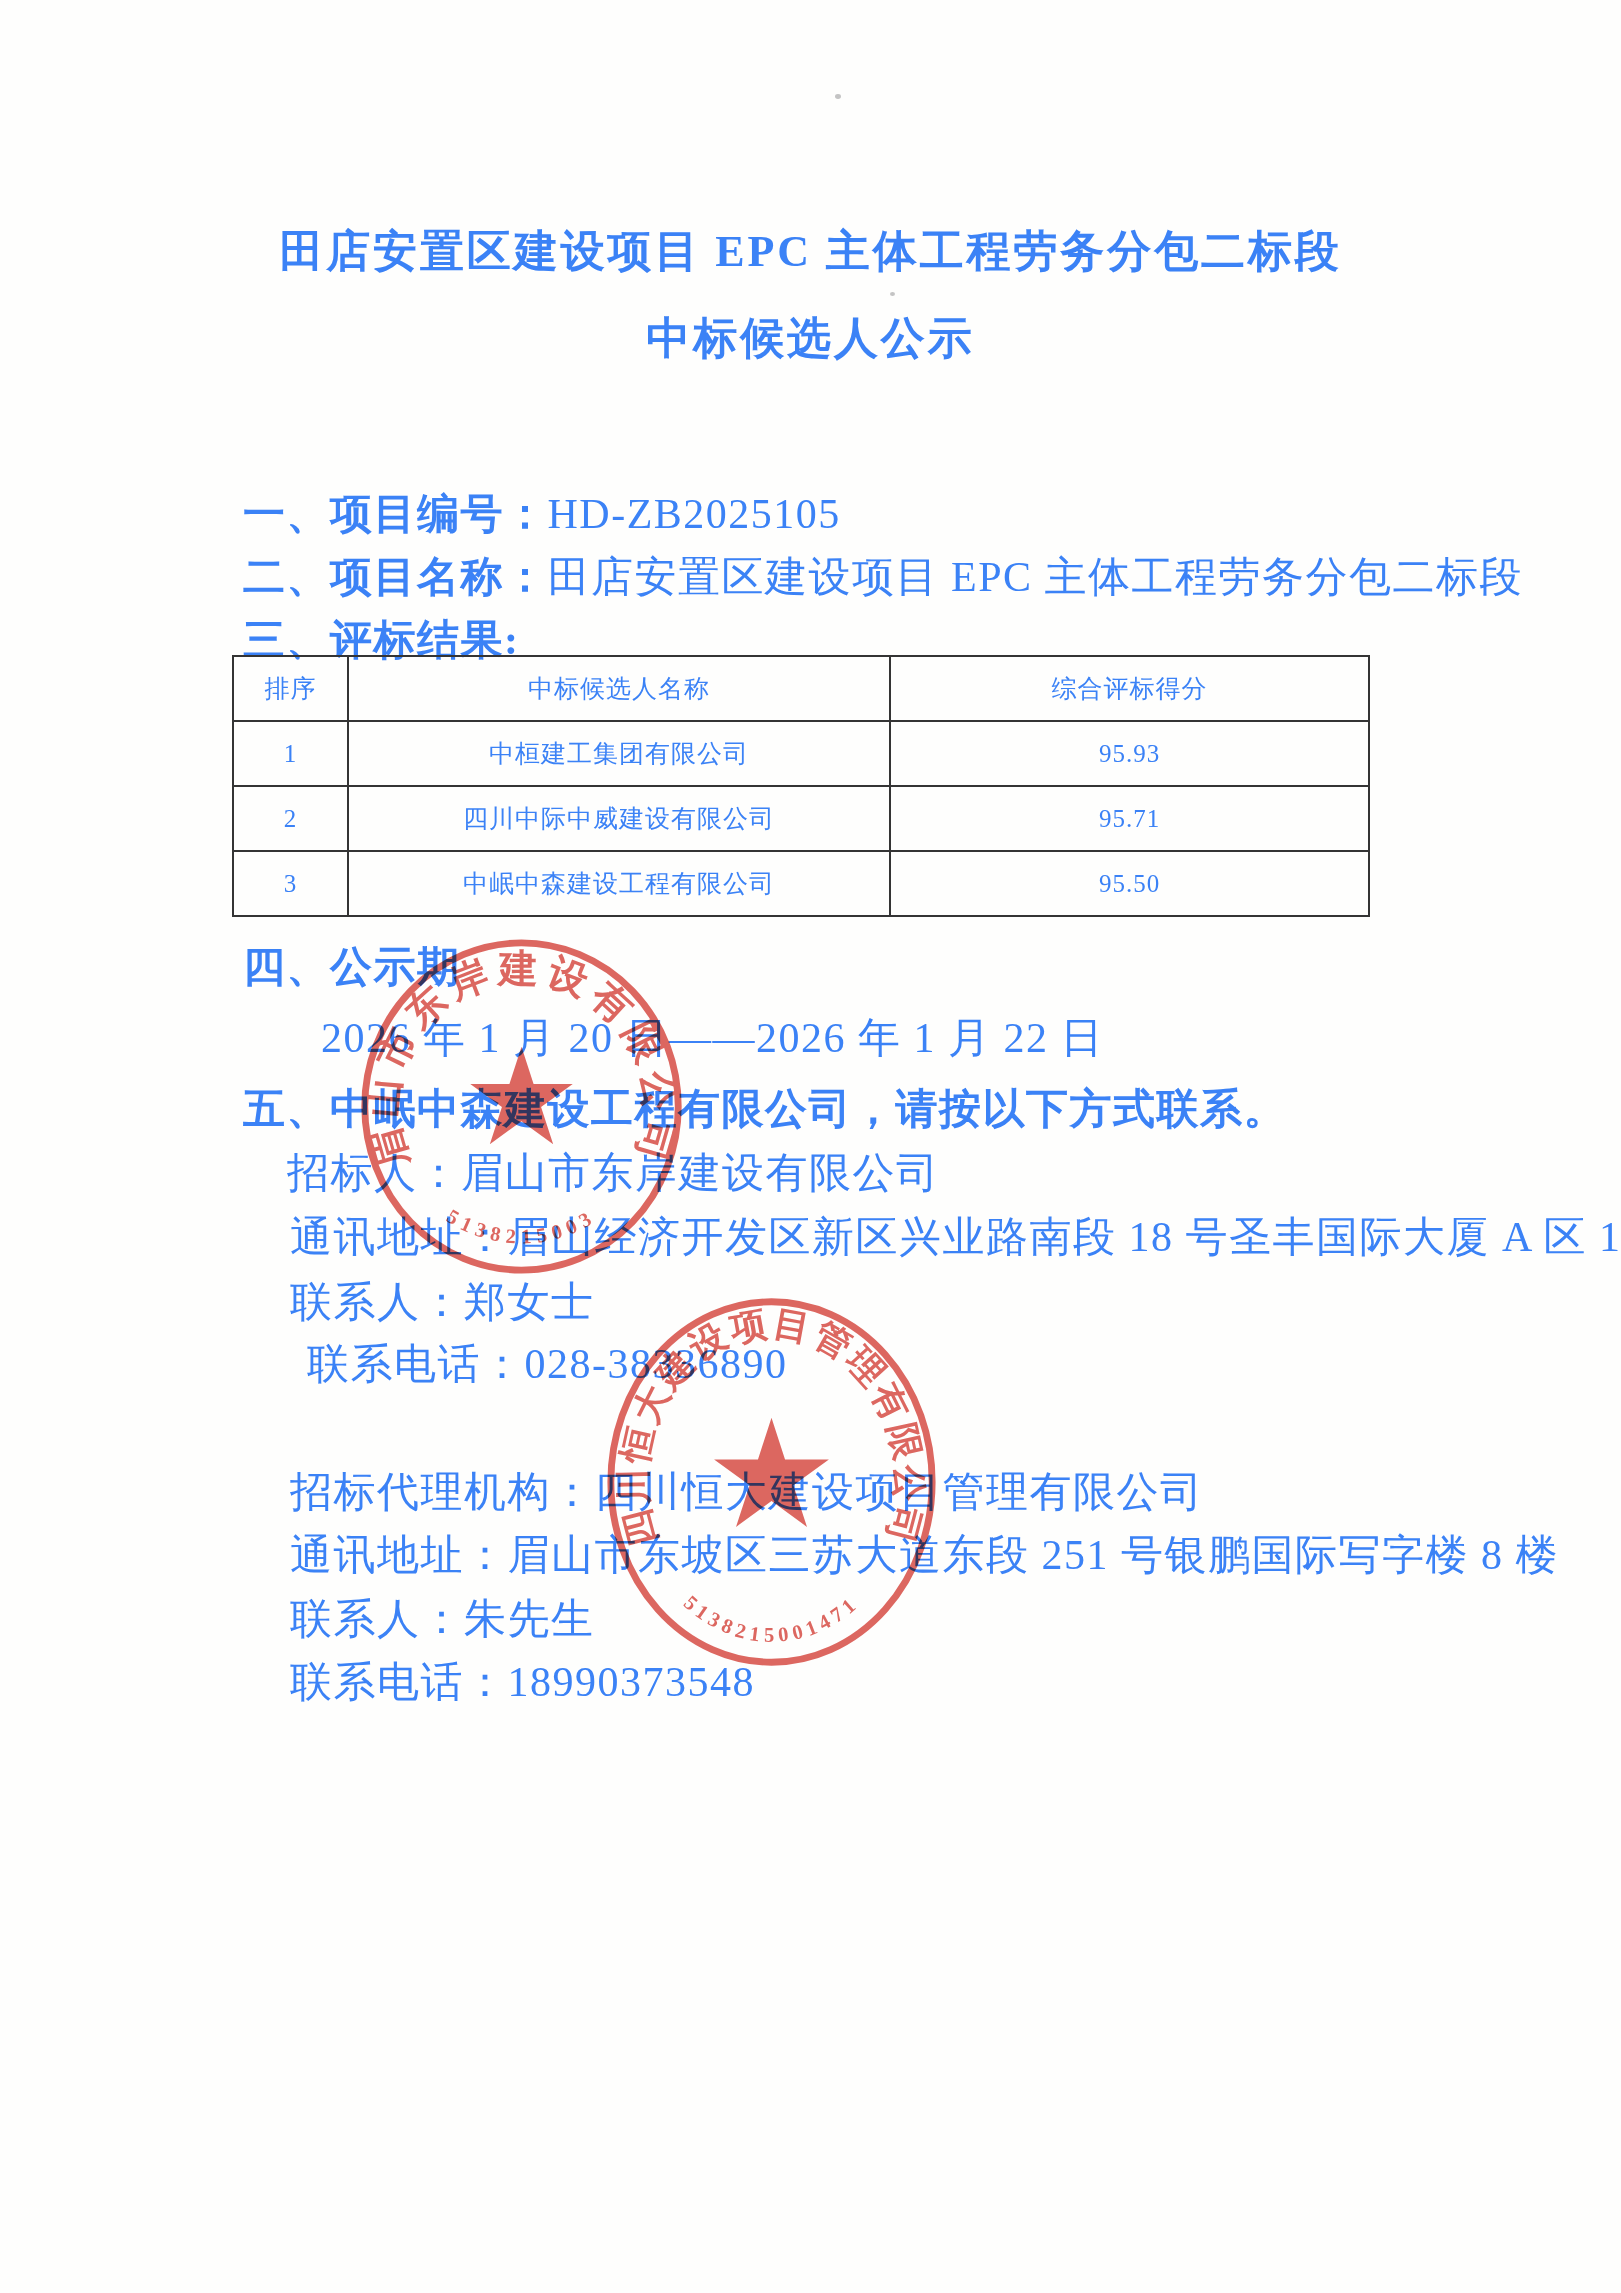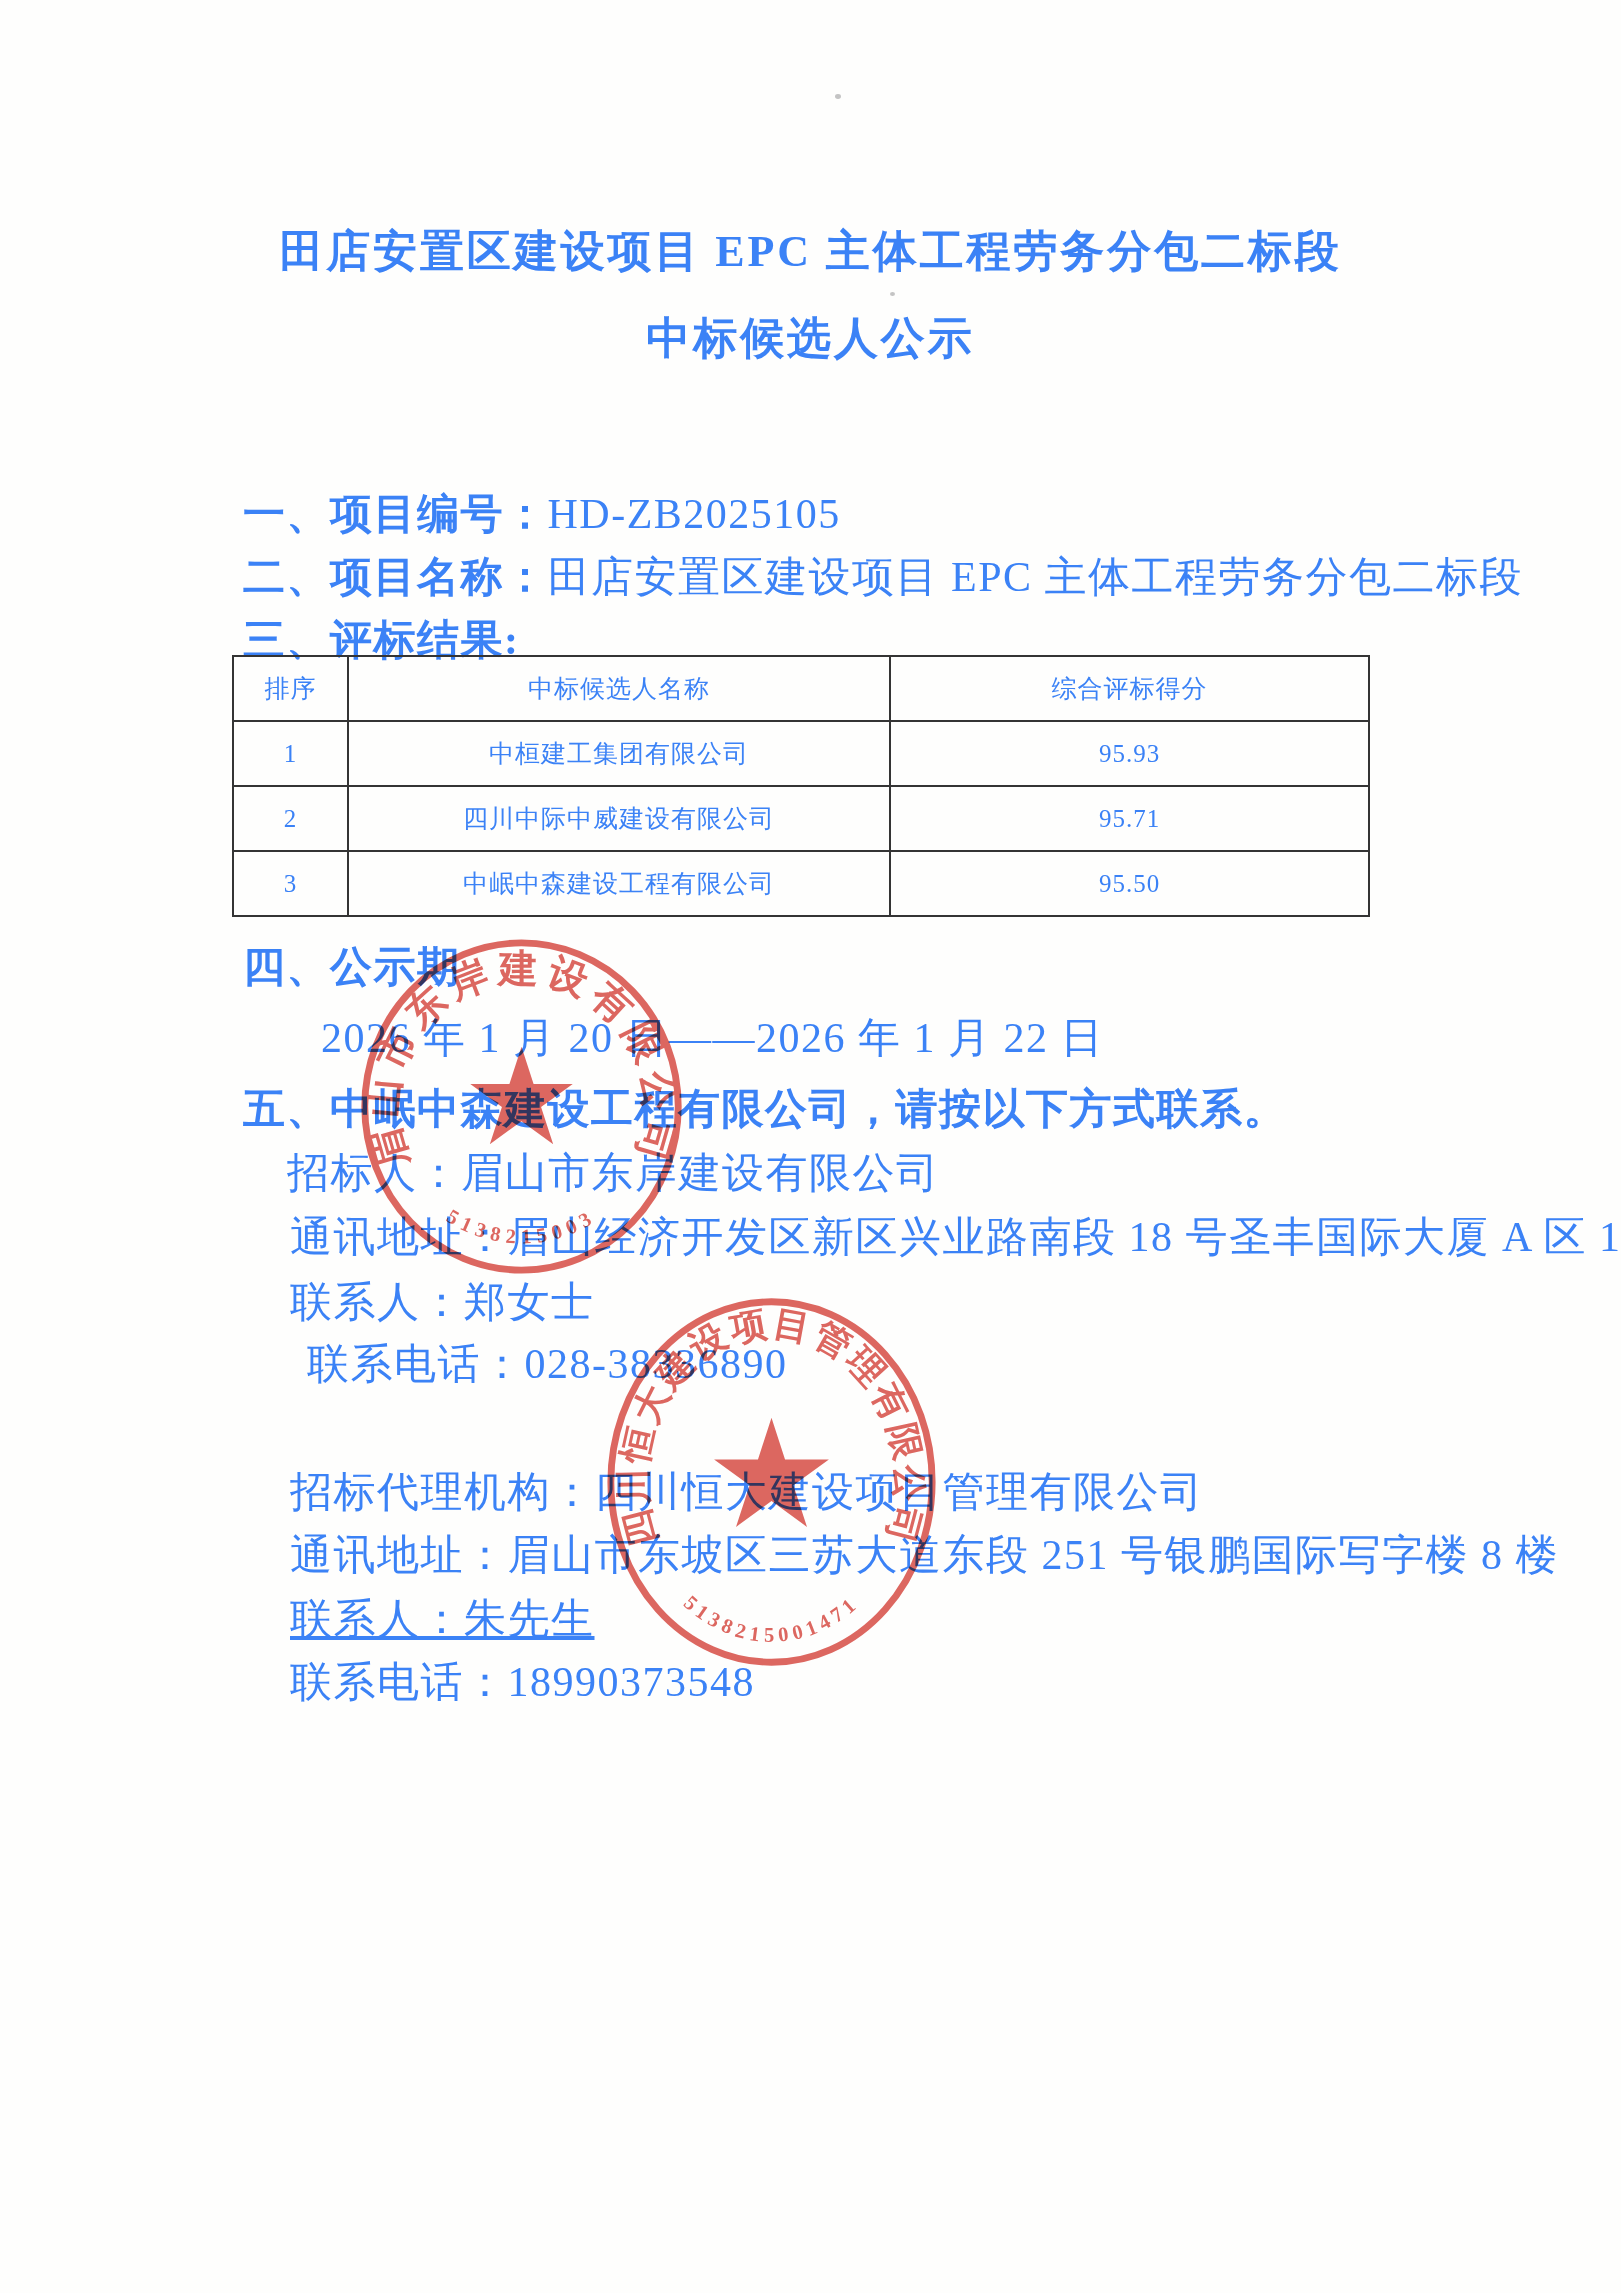--- a/index.html
+++ b/index.html
@@ -103,21 +103,21 @@
   <div class="line" style="top:1336px; left:290px;margin-left:17px;">
     <span>联系电话：</span><span>028-38336890</span>
   </div>
 
   <div class="line" style="top:1464px; left:290px;">
     <span>招标代理机构：</span><span>四川恒大建设项目管理有限公司</span>
   </div>
   <div class="line" style="top:1527px; left:290px;">
     <span>通讯地址：</span><span>眉山市东坡区三苏大道东段 251 号银鹏国际写字楼 8 楼</span>
   </div>
-  <div class="line" style="top:1591px; left:290px;text-decoration:underline;">
+  <div class="line" style="top:1591px; left:290px;">
     <span>联系人：</span><span>朱先生</span>
   </div>
   <div class="line" style="top:1654px; left:290px;">
     <span>联系电话：</span><span>18990373548</span>
   </div>
 
   <div class="stamp" style="left:353px; top:934px; width:337px; height:345px;">
     <svg width="337" height="345" viewBox="0 0 344 352">
       <defs>
         <path id="s1arc" d="M 68 249 A 127 127 0 1 1 276 249" fill="none"></path>

